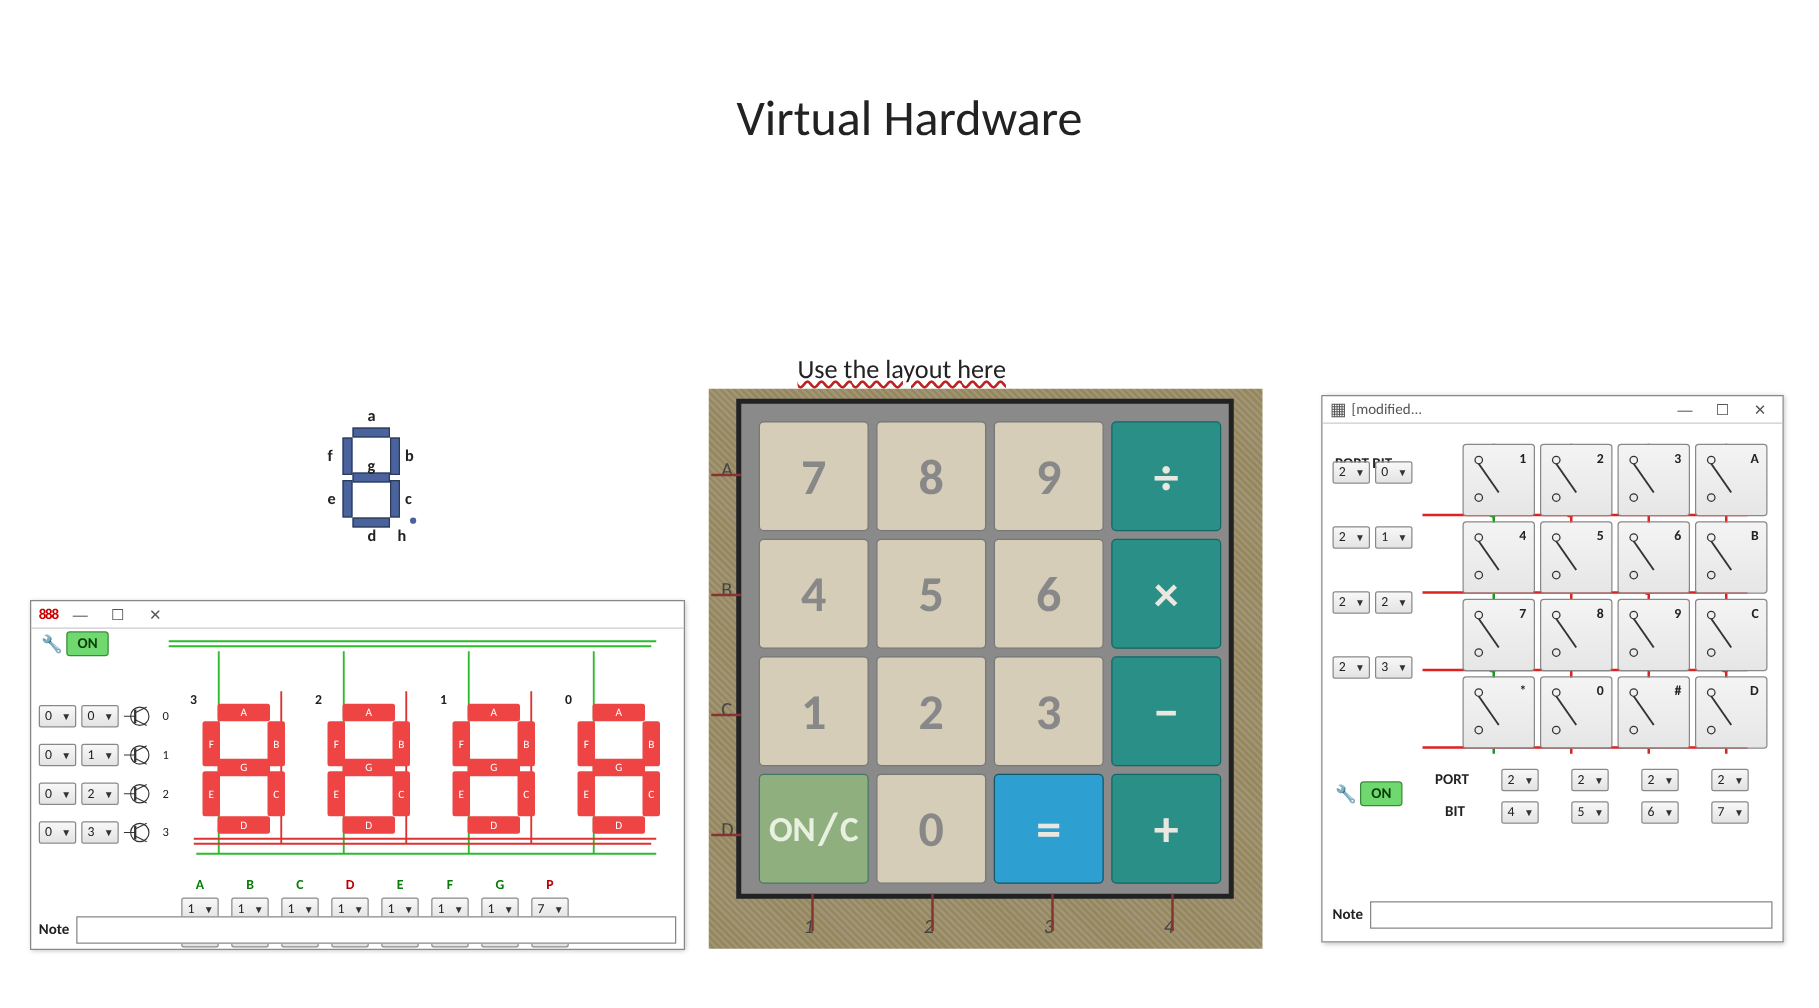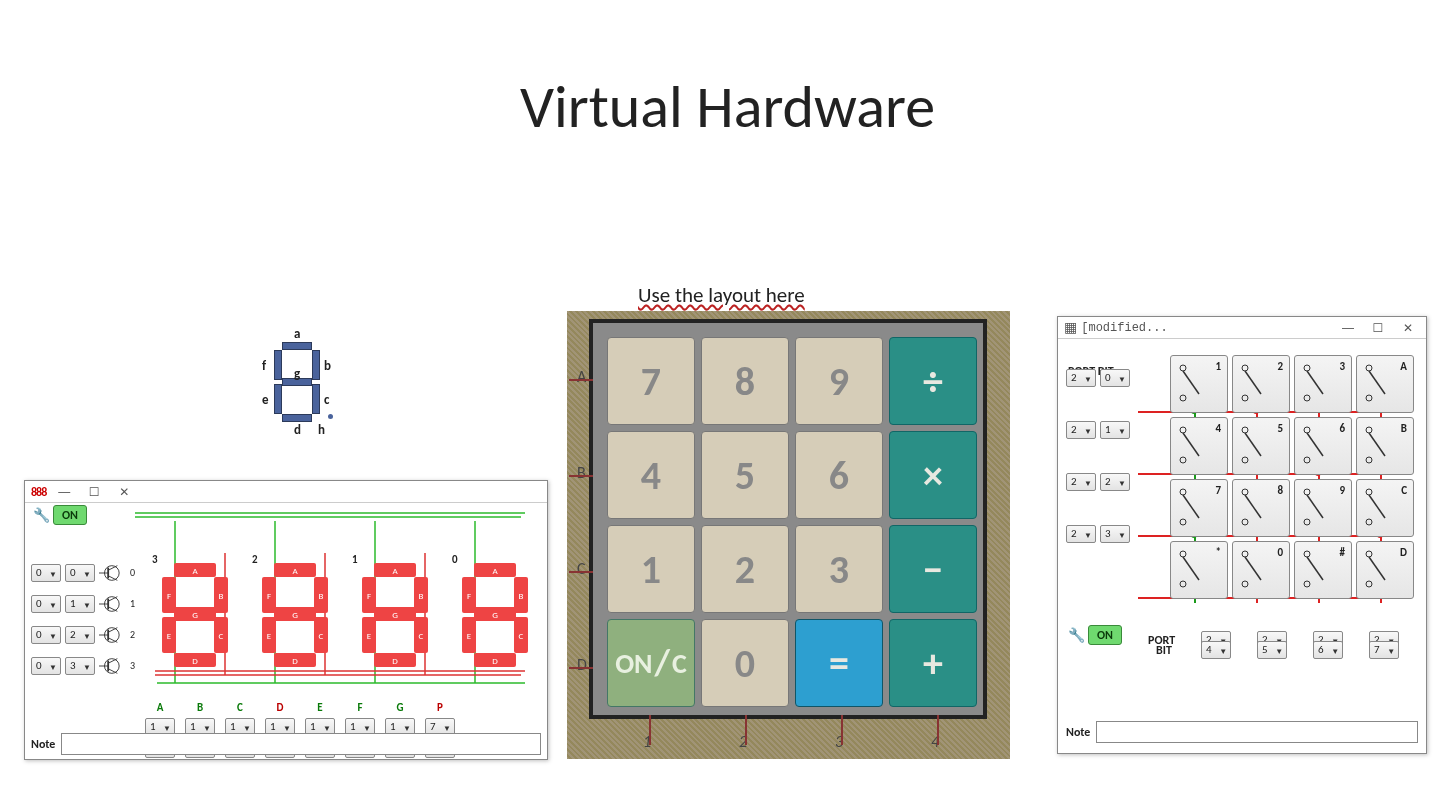--- a/index.html
+++ b/index.html
@@ -1,28 +1,28 @@
 <!DOCTYPE html>
 <html><head>
 <meta charset="utf-8">
 <style>
   * { box-sizing: border-box; }
   html, body { margin:0; padding:0; font-family: Calibri, Arial, sans-serif; background:#fff; color:#222; }
   .page { position:relative; width:1455px; height:806px; }
-  .title { position:absolute; left:0; right:0; top:70px; text-align:center; font-size:60px; font-weight:400; }
+  .title { position:absolute; left:0; right:0; top:70px; text-align:center; font-size:40px; font-weight:400; }
   .subtitle { position:absolute; left:638px; top:282px; font-size:21px; text-decoration:underline; text-decoration-style: wavy; text-decoration-color: #b22; }
   
   .legend { position:absolute; left:258px; top:332px; width:90px; height:110px; }
   .legend .seg { position:absolute; background:#4a639c; border:1px solid #2c3a5a; }
   .legend .lbl { position:absolute; font-size:13px; font-weight:600; }
   
   .win { position:absolute; border:1px solid #888; background:#fff; box-shadow:1px 1px 4px rgba(0,0,0,.25); }
   #ledwin { left:24px; top:480px; width:524px; height:280px; font-size:12px; }
   .win-title { display:flex; align-items:center; height:22px; padding:2px 6px; font-size:12px; color:#555; border-bottom:1px solid #ccc; gap:6px; }
-  .win-title .t { flex:1; overflow:hidden; white-space:nowrap; text-overflow:ellipsis;font-family:Liberation Mono, monospace; }
+  .win-title .t { flex:1; overflow:hidden; white-space:nowrap; text-overflow:ellipsis; }
   .win-title .btn { width:24px; text-align:center; color:#555; font-family:Segoe UI Symbol, Arial; }
   .digit-888 { color:#c00; font-weight:bold; letter-spacing:-1px; }
   .onbtn { display:inline-block; padding:2px 8px; background:#6fd96f; border:1px solid #3a8a3a; border-radius:3px; font-weight:bold; color:#0a3a0a; cursor:pointer; }
   .wrench { display:inline-block; font-size:14px; color:#6b4a1a; }
   .spin { display:inline-block; width:30px; height:18px; border:1px solid #888; background:linear-gradient(#f8f8f8,#e3e3e3); font-size:11px; line-height:16px; text-align:left; padding-left:4px; cursor:pointer; position:relative; border-radius:2px; }
   .spin::after { content:"▼"; position:absolute; right:3px; top:1px; font-size:8px; color:#333; }
   .note { position:absolute; left:6px; right:6px; bottom:4px; display:flex; align-items:center; gap:6px; }
   .note input { flex:1; height:22px; border:1px solid #888; }
   .digitblock { position:absolute; top:54px; width:90px; height:120px; }
   .digitblock .idx { position:absolute; top:-4px; left:2px; font-size:11px; font-weight:bold; }
@@ -67,21 +67,21 @@
   #matrixwin { left:1057px; top:316px; width:370px; height:438px; font-size:12px; }
   .mx-icon { font-size:14px; letter-spacing:-2px; }
   .mx-body { position:relative; height:calc(100% - 24px); }
   .mx-label { position:absolute; font-size:12px; font-weight:bold; }
   .mx-rows { position:absolute; left:8px; top:30px; }
   .mx-rows .r { display:flex; gap:4px; margin-bottom:34px; }
   .mx-keys { position:absolute; left:112px; top:16px; display:grid; grid-template-columns:repeat(4,58px); grid-template-rows:repeat(4,58px); gap:4px; }
   .mx-key { position:relative; border:1px solid #888; background:linear-gradient(#f4f4f4,#e6e6e6); border-radius:3px; cursor:pointer; }
   .mx-key .kl { position:absolute; right:6px; top:4px; font-size:11px; font-weight:bold; color:#222; }
   .mx-key svg { position:absolute; left:4px; top:4px; }
-  .mx-cols-row { position:absolute; left:90px; top:292px; display:flex; gap:26px; align-items:center; }
+  .mx-cols-row { position:absolute; left:90px; top:276px; display:flex; gap:26px; align-items:center; }
   .mx-cols-row .lbl { font-weight:bold; }
   .mx-note { position:absolute; left:8px; right:8px; bottom:8px; display:flex; gap:6px; align-items:center; }
   .mx-wire-v { position:absolute; width:2px; background:#d22; }
   .mx-wire-h { position:absolute; height:2px; background:#d22; }
   .mx-green-v { position:absolute; width:2px; background:#1a9a1a; }
   .mx-dot { position:absolute; width:6px; height:6px; border-radius:50%; background:#d22; }
   .mx-dotg { background:#1a9a1a; }
 </style>
 </head>
 <body>

